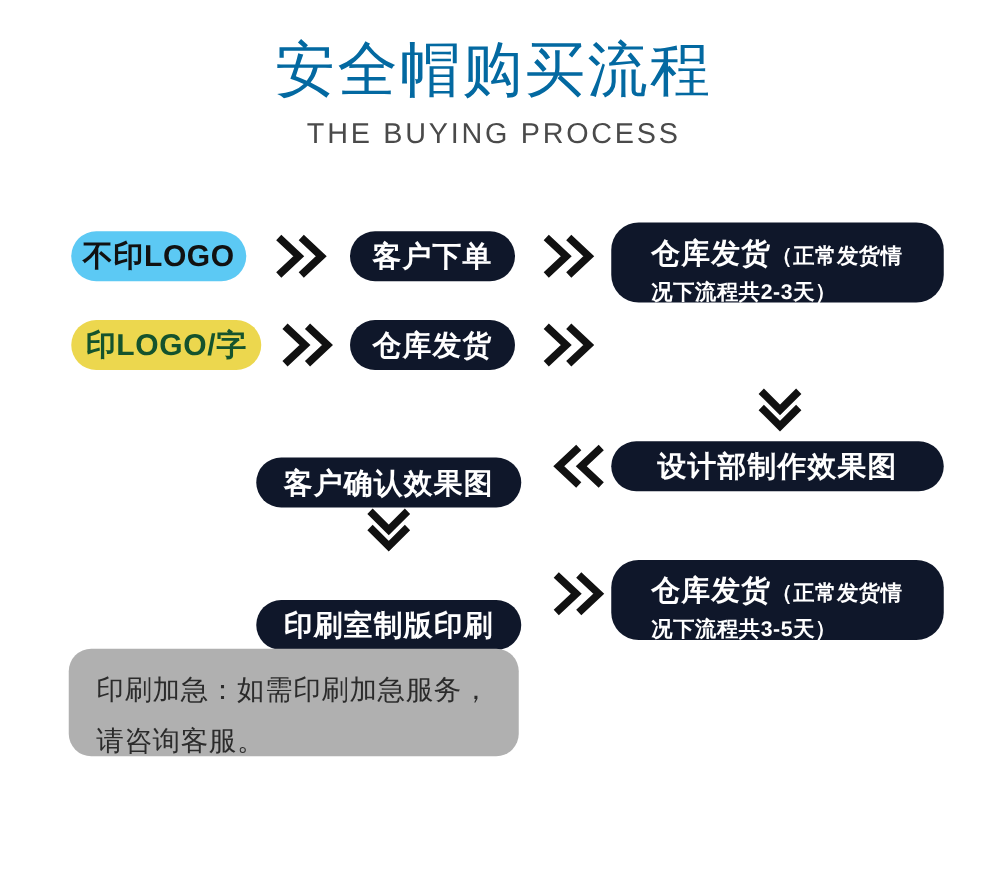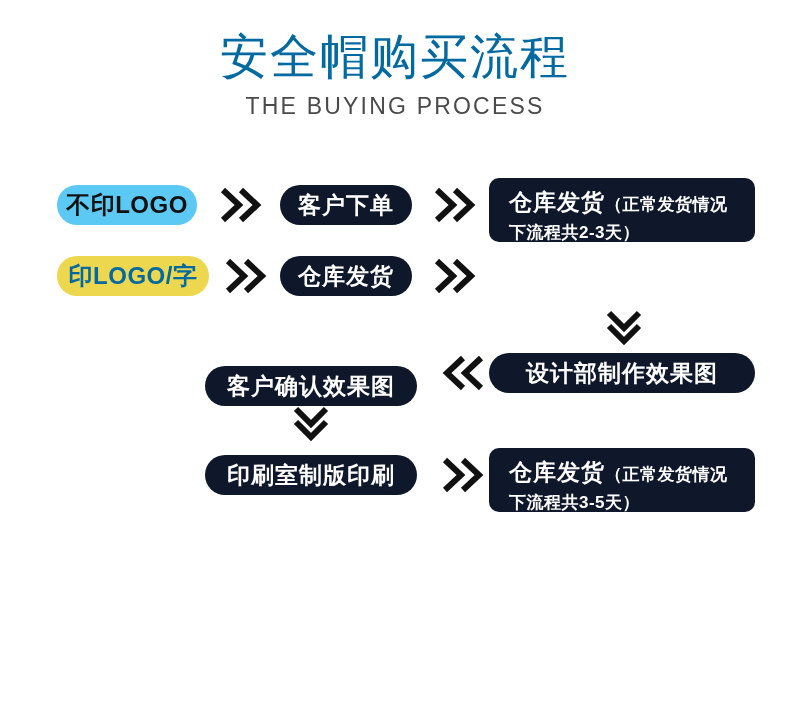--- a/index.html
+++ b/index.html
@@ -68,35 +68,35 @@
     letter-spacing: 1px;
   }
   .node .lbl-sub {
     font-size: 17px;
     letter-spacing: 0.5px;
     font-weight: 700;
   }
 
   
   .node.block {
-    border-radius: 10px;
+    border-radius: 22px;
     display: block;
-    padding: 10px 16px 10px 20px;
+    padding: 10px 16px 10px 32px;
     line-height: 28px;
     white-space: normal;
   }
 
   
   .pill-blue {
     background: #5cc9f4;
     color: #111111;
   }
   .pill-yellow {
     background: #ecd74e;
-    color: #0369a1;
+    color: #14532d;
   }
   .pill-blue .lbl-main,
   .pill-yellow .lbl-main {
     font-size: 24px;
     font-weight: 700;
     letter-spacing: 0.5px;
   }
 
   
   .note {
@@ -200,29 +200,30 @@
     <span class="lbl-main">设计部制作效果图</span>
   </div>
 
   <span class="chev" style="left:291px; top:402px;">
     <svg width="40" height="40" viewBox="0 0 40 40">
       <path d="M5 7 L20 22 L35 7" fill="none" stroke="#111111" stroke-width="6" stroke-linecap="butt" stroke-linejoin="miter"></path>
       <path d="M5 20 L20 35 L35 20" fill="none" stroke="#111111" stroke-width="6" stroke-linecap="butt" stroke-linejoin="miter"></path>
     </svg>
   </span>
 
-  <div class="node center" style="left:205px; top:455px; width:212px; height:40px;">
+  <div class="node center" style="left:205px; top:480px; width:212px; height:40px;">
     <span class="lbl-main">印刷室制版印刷</span>
   </div>
 
   <span class="chev" style="left:441px; top:456px;">
     <svg width="44" height="38" viewBox="0 0 44 38">
       <path d="M4 4 L20 19 L4 34" fill="none" stroke="#111111" stroke-width="6" stroke-linecap="butt" stroke-linejoin="miter"></path>
       <path d="M22 4 L38 19 L22 34" fill="none" stroke="#111111" stroke-width="6" stroke-linecap="butt" stroke-linejoin="miter"></path>
     </svg>
   </span>
 
   <div class="node block" style="left:489px; top:448px; width:266px; height:64px;">
     <span class="lbl-main">仓库发货</span><span class="lbl-sub">（正常发货情况下流程共3-5天）</span>
   </div>
 
+  <div class="note" style="left:55px; top:519px; width:360px; height:86px;">印刷加急：如需印刷加急服务，请咨询客服。</div>
 
 </div>
 
 </body></html>

